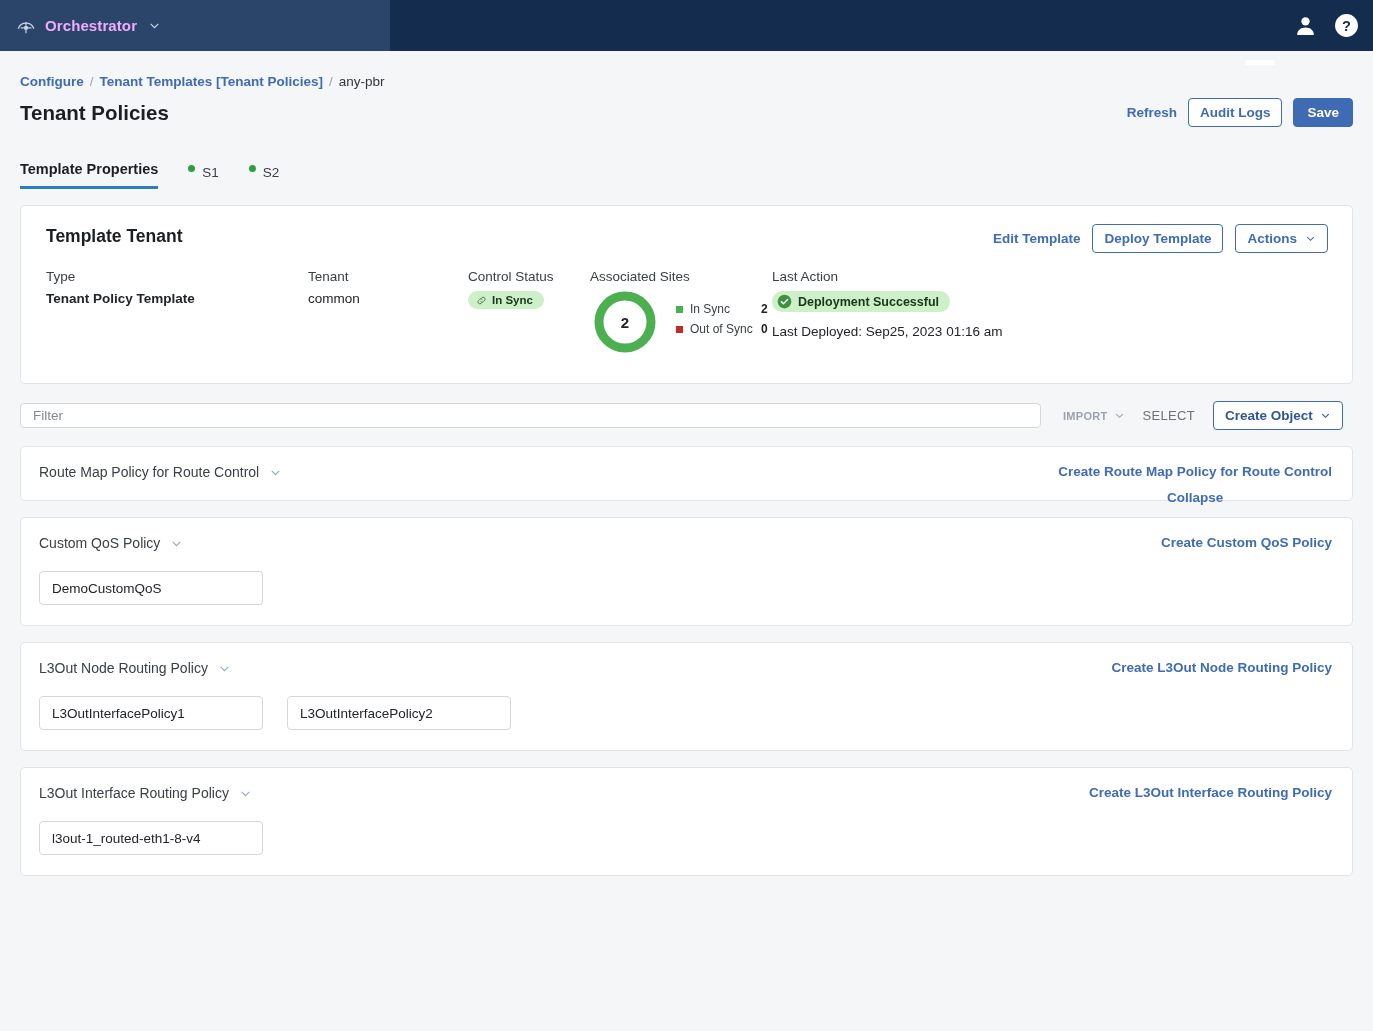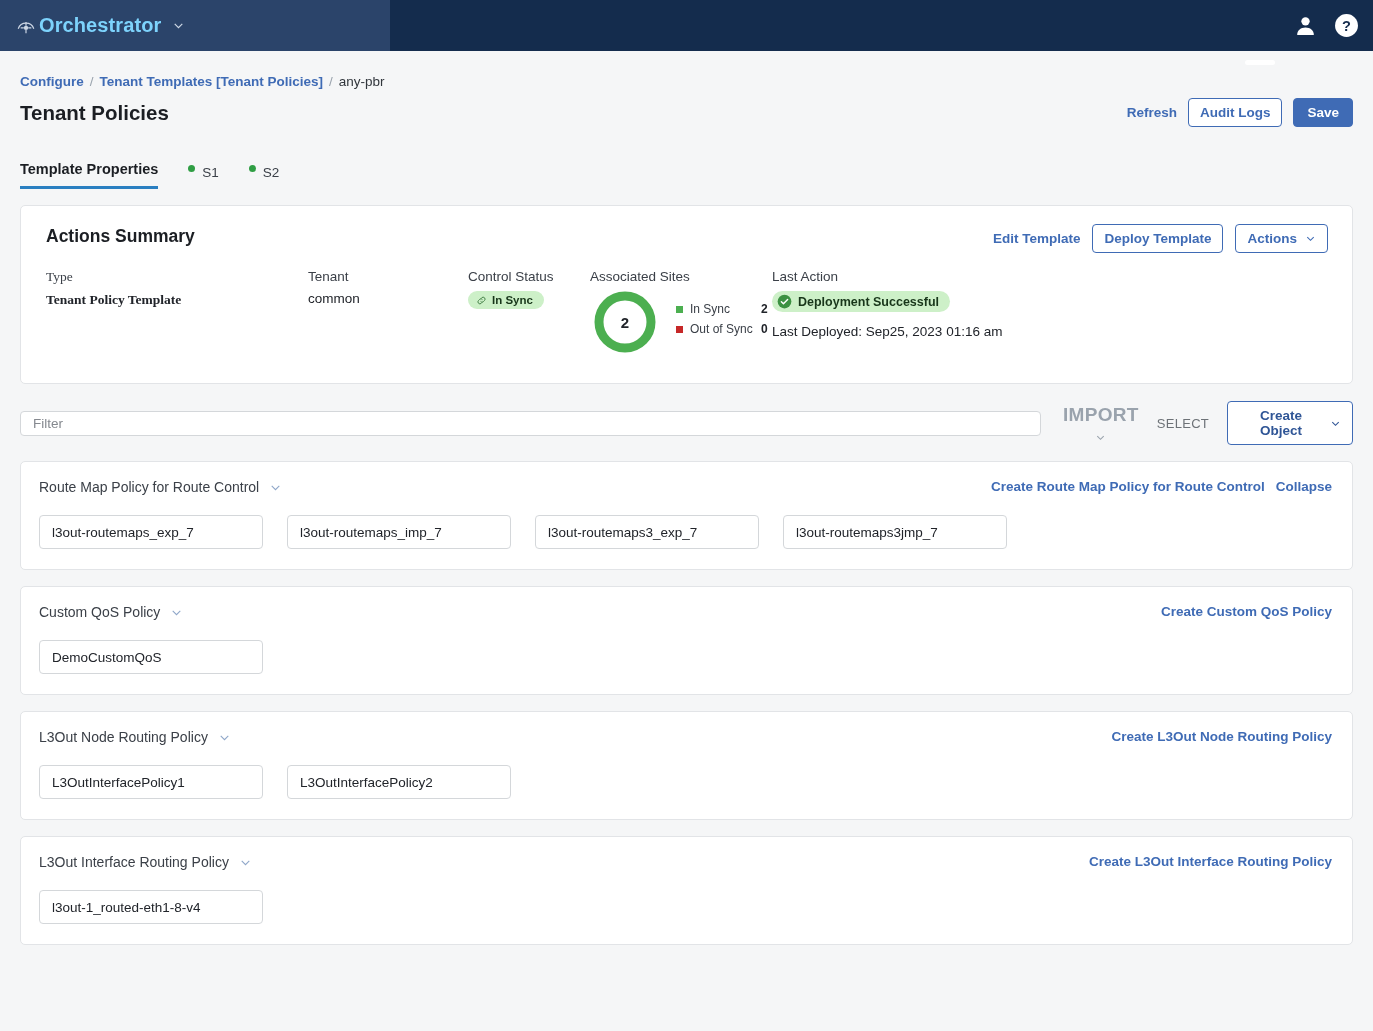--- a/index.html
+++ b/index.html
@@ -25,24 +25,24 @@
     background: #2b446a;
     display: flex; align-items: center;
     padding-left: 13px;
   }
   .app-logo {
     width: 26px; height: 26px;
     display: flex; align-items: center; justify-content: center;
     color: #ccd6e4;
   }
   .app-title {
-    color: #7dd3fc;
-    font-size: 20px;
-    font-weight: bold;
-    margin-left: 0;
+    color: #f0abfc;
+    font-size: 15px;
+    font-weight: bold;
+    margin-left: 6px;
     letter-spacing: .1px;
   }
   .chev-white {
     margin-left: 11px;
     color: #cfd9e6;
     display: flex; align-items: center;
   }
   .topbar-right {
     position: absolute;
     right: 14px; top: 0; height: 51px;
@@ -144,21 +144,21 @@
     display: flex; align-items: center; gap: 12px;
   }
   .summary-grid {
     display: flex;
     margin-top: 22px;
     align-items: flex-start;
   }
   .col-label { font-size: 13.5px; color: #3b4048; margin-bottom: 7px; }
   .col-value { font-size: 13.5px; color: #21242a; }
   .col-value.bold { font-weight: bold; }
-  .col-type { width: 262px; font-family: Liberation Serif, serif; }
+  .col-type { width: 262px; }
   .col-tenant { width: 160px; }
   .col-status { width: 122px; }
   .col-sites { width: 182px; }
   .col-action { width: 300px; }
 
   .badge-sync {
     display: inline-flex; align-items: center; gap: 5px;
     background: #cdf0c8;
     color: #18361a;
     border-radius: 11px;
@@ -206,24 +206,23 @@
     padding: 0 12px;
     color: #21242a;
     font-family: "Liberation Sans", sans-serif;
   }
   .filter-input::placeholder { color: #85898f; }
   .filter-actions {
     display: flex; align-items: center; gap: 18px;
     margin-left: 22px;
   }
   .muted-action {
-    color: #9aa3ad; font-size: 19px; font-weight: bold;
+    color: #9aa3ad; font-size: 11px; font-weight: bold;
     letter-spacing: .3px; display: flex; align-items: center; gap: 6px;
     cursor: pointer;
-    flex-direction: column;
   }
   .select-action {
     color: #6d7277; font-size: 13px; letter-spacing: .3px; cursor: pointer;
   }
   .btn-create-object {
     border: 1px solid #3f6bb5;
     color: #2f5596;
     background: #fff;
     border-radius: 4px;
     font-size: 13.5px; font-weight: bold;
@@ -232,21 +231,21 @@
     cursor: pointer;
   }
 
   
   .policy-card { padding: 17px 18px 20px 18px; position: relative; margin-top: 16px; }
   .policy-head { display: flex; align-items: center; }
   .policy-name { font-size: 14px; color: #3b4048; }
   .chev-blue { margin-left: 10px; color: #8fa7c9; display: flex; align-items: center; cursor: pointer; }
   .policy-links {
     position: absolute; right: 20px; top: 17px;
-    display: flex; align-items: center; gap: 11px;
+    display: flex; align-items: center; gap: 11px; flex-direction: column;
   }
   .policy-link { color: #3f6bb5; font-size: 13.5px; font-weight: bold; cursor: pointer; }
   .chip-row { display: flex; gap: 24px; margin-top: 20px; flex-wrap: wrap; }
   .chip {
     min-width: 224px;
     height: 34px;
     border: 1px solid #d4d7da;
     border-radius: 4px;
     background: #fff;
     display: flex; align-items: center;
@@ -317,21 +316,21 @@
     <span class="dot-green"></span>
     <span class="tab-site">S1</span>
   </div>
   <div class="tab">
     <span class="dot-green"></span>
     <span class="tab-site">S2</span>
   </div>
 </div>
 
 <div class="card summary-card">
-  <div class="summary-title">Actions Summary</div>
+  <div class="summary-title">Template Tenant</div>
 
   <div class="summary-actions">
     <span class="link-btn">Edit Template</span>
     <button class="btn-outline">Deploy Template</button>
     <button class="btn-outline" style="display:flex;align-items:center;gap:8px;">
       <span>Actions</span>
       <span style="display:flex;">
         <svg width="11" height="11" viewBox="0 0 24 24" fill="none" stroke="currentColor" stroke-width="2.4">
             <path d="M5 9l7 7 7-7"></path>
           </svg>
@@ -432,26 +431,20 @@
     <span class="chev-blue">
       <svg width="13" height="13" viewBox="0 0 24 24" fill="none" stroke="currentColor" stroke-width="2">
           <path d="M5 9l7 7 7-7"></path>
         </svg>
     </span>
   </div>
   <div class="policy-links">
     <span class="policy-link">Create Route Map Policy for Route Control</span>
     <span class="policy-link">Collapse</span>
   </div>
-  <div class="chip-row">
-    <div class="chip">l3out-routemaps_exp_7</div>
-    <div class="chip">l3out-routemaps_imp_7</div>
-    <div class="chip">l3out-routemaps3_exp_7</div>
-    <div class="chip">l3out-routemaps3jmp_7</div>
-  </div>
 </div>
 
 <div class="card policy-card">
   <div class="policy-head">
     <span class="policy-name">Custom QoS Policy</span>
     <span class="chev-blue">
       <svg width="13" height="13" viewBox="0 0 24 24" fill="none" stroke="currentColor" stroke-width="2">
           <path d="M5 9l7 7 7-7"></path>
         </svg>
     </span>

